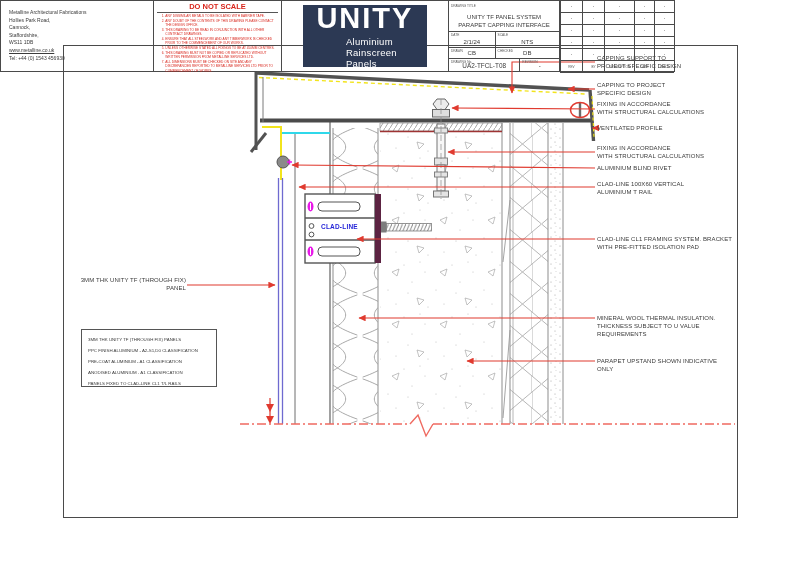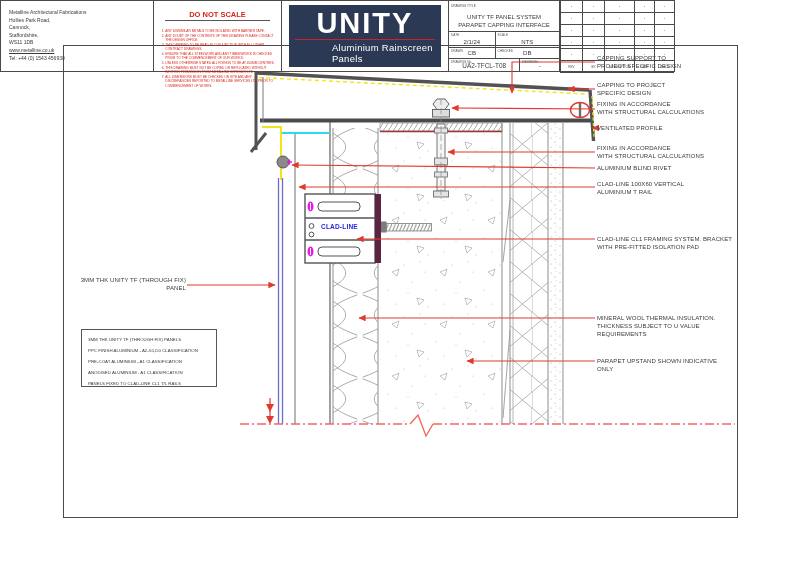--- a/index.html
+++ b/index.html
@@ -9,25 +9,25 @@
   .ann{position:absolute;font-size:6px;line-height:8px;color:#3a3a3a;white-space:pre-line;letter-spacing:.1px;}
   .ann-left{text-align:right;}
   #spec-box{left:81px;top:329px;width:136px;height:58px;border:1.4px solid #555;box-sizing:border-box;padding:4px 0 0 6px;font-size:4.4px;line-height:11px;white-space:pre-line;background:#fff;}
   #cladline-label{left:321px;top:223px;font-size:6.5px;font-weight:bold;color:#2525d8;letter-spacing:.2px;}
   
   #tblock{left:63px;top:446px;width:675px;height:72px;border:1.6px solid #4a4a4a;box-sizing:border-box;display:flex;background:#fff;}
   .tb-sec{border-right:1.2px solid #4a4a4a;box-sizing:border-box;position:relative;}
   #tb-company{width:154px;padding:8px 0 0 8px;font-size:5px;line-height:7.6px;}
   #tb-company .web{text-decoration:underline;}
   #tb-notes{width:128px;padding:1px 3px;}
-  #tb-notes h1{margin:8px;text-align:center;color:#d8251b;font-size:7.5px;font-weight:bold;border-bottom:.8px solid #555;padding-bottom:1px;}
+  #tb-notes h1{margin:0;text-align:center;color:#d8251b;font-size:7.5px;font-weight:bold;border-bottom:.8px solid #555;padding-bottom:1px;}
   #tb-notes ol{margin:1px 0 0 0;padding:0 1px 0 8px;color:#d8251b;font-size:3.2px;line-height:4.3px;}
   #tb-notes li{margin-bottom:.5px;}
   #tb-logo{width:168px;display:flex;align-items:center;justify-content:center;}
-  #logo-box{width:152px;height:62px;background:#2c3954;display:flex;flex-direction:column;align-items:center;justify-content:center;}
+  #logo-box{width:124px;height:62px;background:#2c3954;display:flex;flex-direction:column;align-items:center;justify-content:center;}
   #logo-name{color:#fff;font-size:29px;font-weight:bold;letter-spacing:2px;line-height:30px;}
   #logo-rule{width:140px;height:1.6px;background:#c8242b;margin:1px 0 2px 0;}
   #logo-tag{color:#fff;font-size:9.5px;letter-spacing:.3px;margin-left:43px;}
   #tb-info{width:111px;display:flex;flex-direction:column;font-size:6px;}
   .inf-row{display:flex;border-bottom:1px solid #4a4a4a;box-sizing:border-box;position:relative;}
   .inf-cell{position:relative;box-sizing:border-box;display:flex;align-items:flex-end;justify-content:center;padding-bottom:2px;}
   .lbl{position:absolute;top:1px;left:2px;font-size:3.2px;color:#555;letter-spacing:0;}
   #tb-rev{width:114px;border-right:none;display:grid;grid-template-columns:22px 22px 30px 20px 20px;grid-template-rows:repeat(6,12px);}
   .rev-cell{border-left:1px solid #4a4a4a;border-bottom:1px solid #4a4a4a;box-sizing:border-box;display:flex;align-items:center;justify-content:center;font-size:4.5px;color:#555;}
   .rev-head{font-size:3.1px;letter-spacing:0;}

